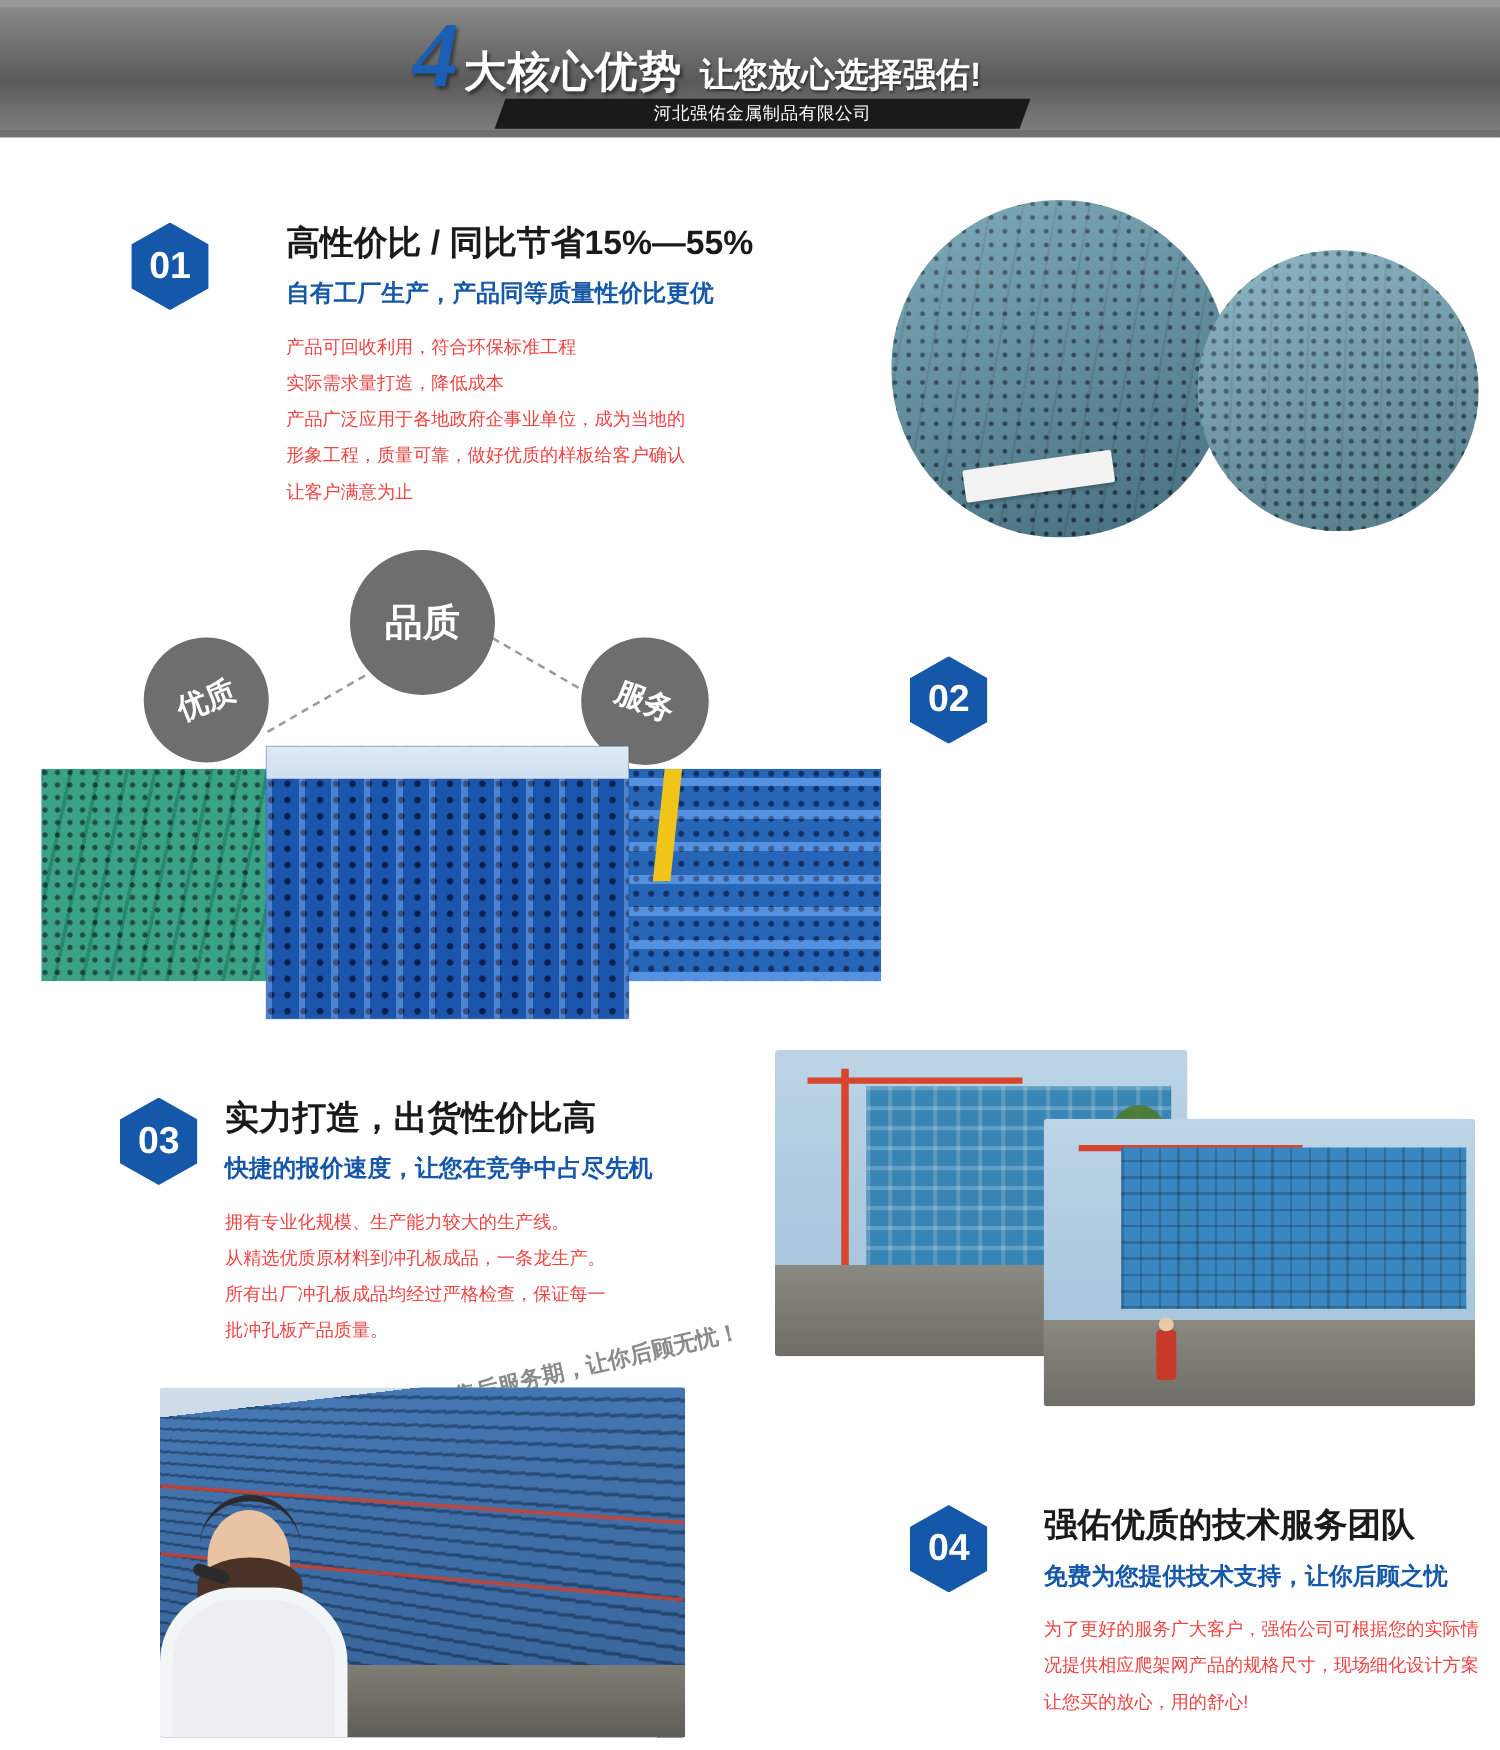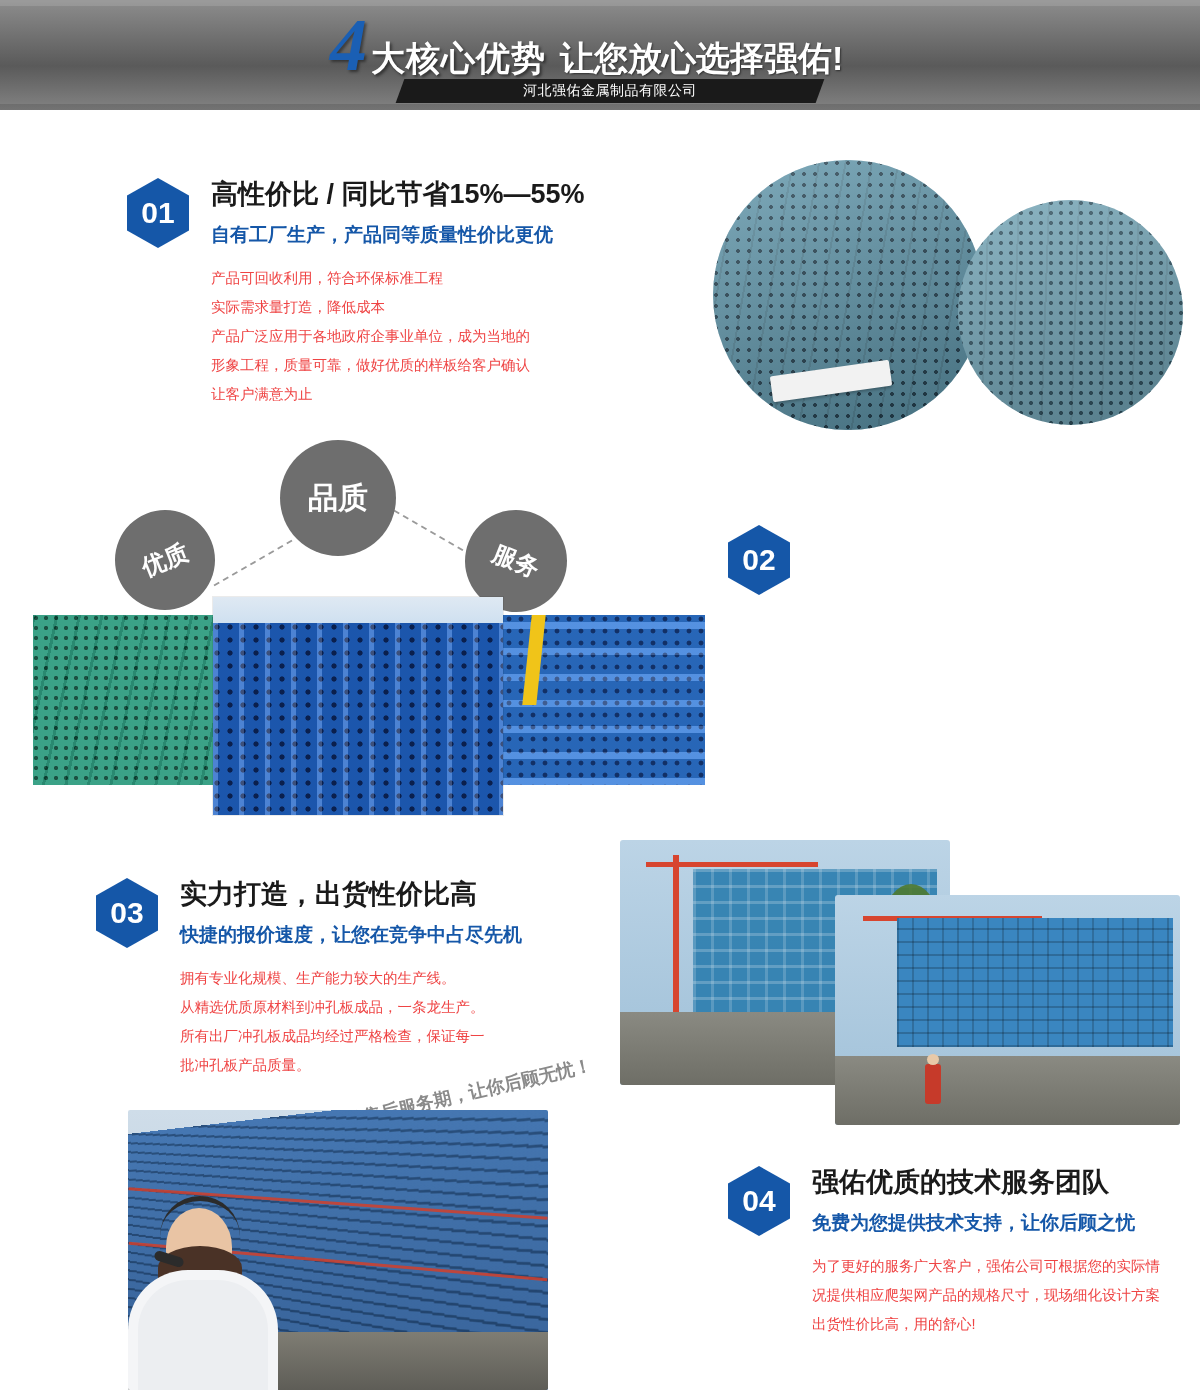--- a/index.html
+++ b/index.html
@@ -32,21 +32,21 @@
     line-height: 1;
     margin-right: 4px;
   }
   .hdr-main {
     font-size: 34px; font-weight: bold; color: #ffffff;
     letter-spacing: 1px;
     text-shadow: 2px 2px 3px rgba(0,0,0,.5);
     line-height: 1;
   }
   .hdr-sub {
-    font-size: 34px; font-weight: bold; color: #ffffff;
+    font-size: 27px; font-weight: bold; color: #ffffff;
     margin-left: 14px;
     text-shadow: 1px 1px 2px rgba(0,0,0,.5);
     line-height: 1;
   }
   .hdr-company-wrap {
     position: absolute;
     left: 400px; top: 79px;
     width: 420px; height: 24px;
     background: #1a1a1a;
     transform: skewX(-20deg);
@@ -93,21 +93,21 @@
     font-size: 19px; font-weight: bold; color: #1557a8;
     margin-top: 12px; white-space: nowrap;
   }
   .blk-body {
     font-size: 14.5px; color: #ef4444; line-height: 2.0;
     margin-top: 16px;
   }
   .blk-body div { white-space: nowrap; }
 
   
-  .sec01 { position: absolute; left: 127px; top: 178px; display: flex; }
+  .sec01 { position: absolute; left: 105px; top: 178px; display: flex; gap: 40px; }
   .sec01 .txt { margin-left: 22px; }
 
   .sec01-imgs { position: absolute; left: 713px; top: 140px; width: 470px; height: 310px; }
   .circ {
     position: absolute; border-radius: 50%; overflow: hidden;
     background: #3f7f96;
   }
   .circ.big { left: 0; top: 20px; width: 270px; height: 270px; }
   .circ.small { left: 245px; top: 60px; width: 225px; height: 225px; }
   .perf {
@@ -255,21 +255,21 @@
 
   .handwrite {
     position: absolute; left: 325px; top: 1083px;
     font-size: 18px; color: #8a8a8a; font-weight: bold;
     transform: rotate(-13deg);
     white-space: nowrap;
     font-family: "Liberation Serif", serif;
   }
 
   
-  .sec04 { position: absolute; left: 728px; top: 1166px; display: flex; }
+  .sec04 { position: absolute; left: 728px; top: 1204px; display: flex; gap: 23px; }
   .sec04 .txt { margin-left: 22px; }
 </style>
 </head>
 <body>
 
 <div class="header">
   <div class="hdr-stripe top"></div>
   <div class="hdr-stripe bot"></div>
   <div class="hdr-title">
     <span class="hdr-num">4</span>
@@ -385,16 +385,16 @@
 </div>
 
 <div class="sec04">
   <div class="badge">04</div>
   <div class="txt">
     <div class="blk-title">强佑优质的技术服务团队</div>
     <div class="blk-subtitle">免费为您提供技术支持，让你后顾之忧</div>
     <div class="blk-body">
       <div>为了更好的服务广大客户，强佑公司可根据您的实际情</div>
       <div>况提供相应爬架网产品的规格尺寸，现场细化设计方案</div>
-      <div>出货性价比高，用的舒心!</div>
+      <div>让您买的放心，用的舒心!</div>
     </div>
   </div>
 </div>
 
 </body></html>

